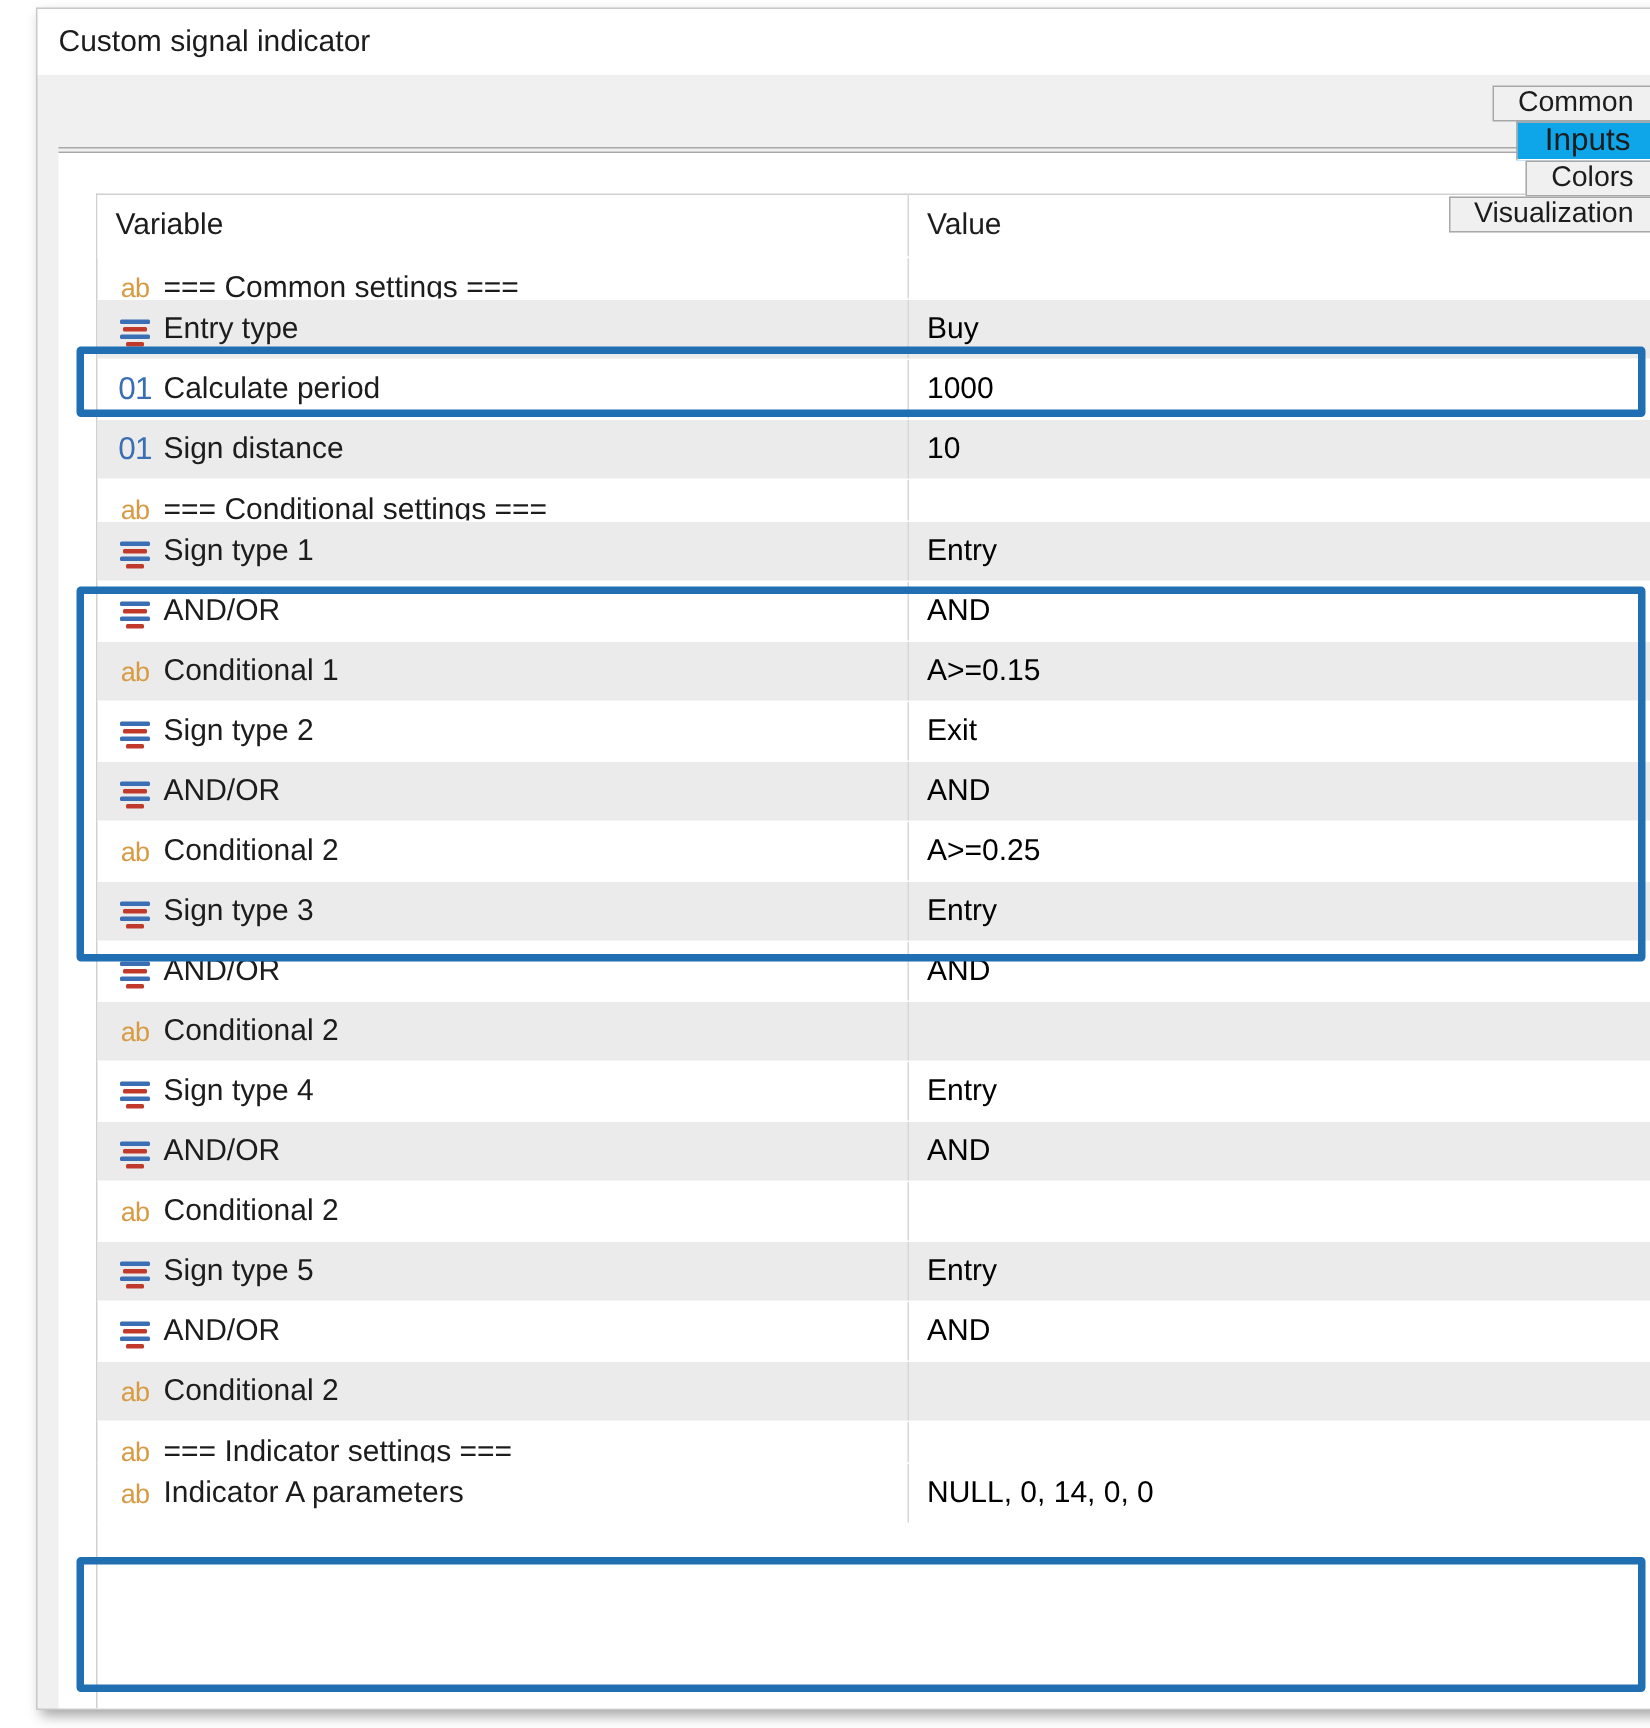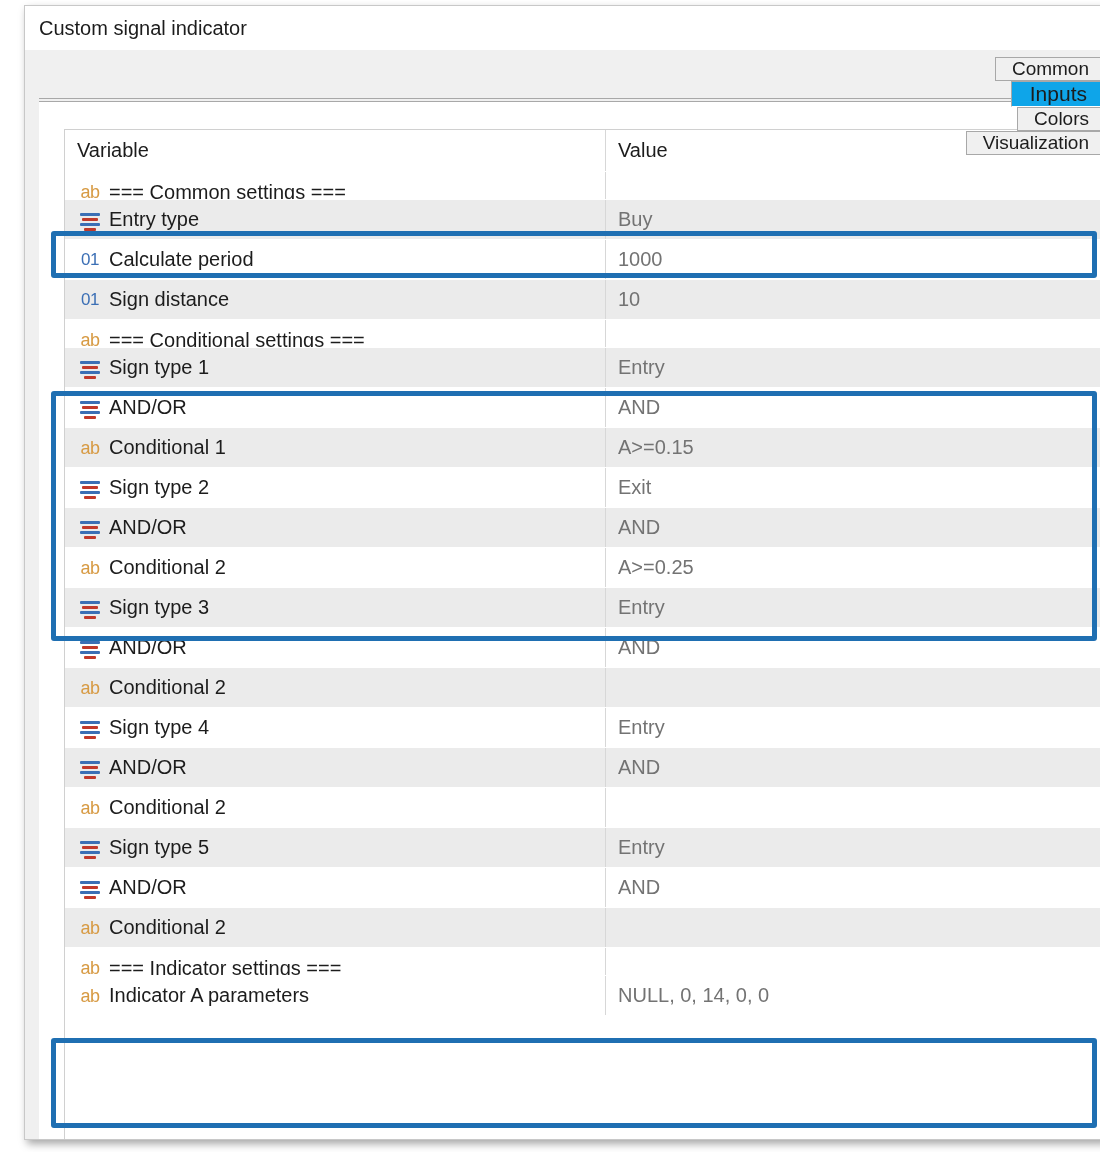--- a/index.html
+++ b/index.html
@@ -144,21 +144,21 @@
   .label {
     font-size: 20px;
     color: #1c1c1c;
     white-space: nowrap;
   }
   .label.header-label {
     font-size: 20px;
   }
   .value {
     font-size: 20px;
-    color: #737373;
+    color: #000000;
     white-space: nowrap;
   }
 
   
   .icon {
     width: 26px;
     min-width: 26px;
     height: 24px;
     margin-right: 6px;
     display: inline-flex;
@@ -167,21 +167,21 @@
     position: relative;
   }
   .icon-ab {
     font-size: 18px;
     color: #d79a43;
     font-family: "Liberation Sans", sans-serif;
     line-height: 1;
     letter-spacing: -0.5px;
   }
   .icon-01 {
-    font-size: 17px;
+    font-size: 21px;
     color: #3b6fb5;
     font-family: "Liberation Sans", sans-serif;
     line-height: 1;
     letter-spacing: -0.5px;
   }
   .icon-list {
     width: 22px;
     height: 18px;
   }
   .icon-list i {

